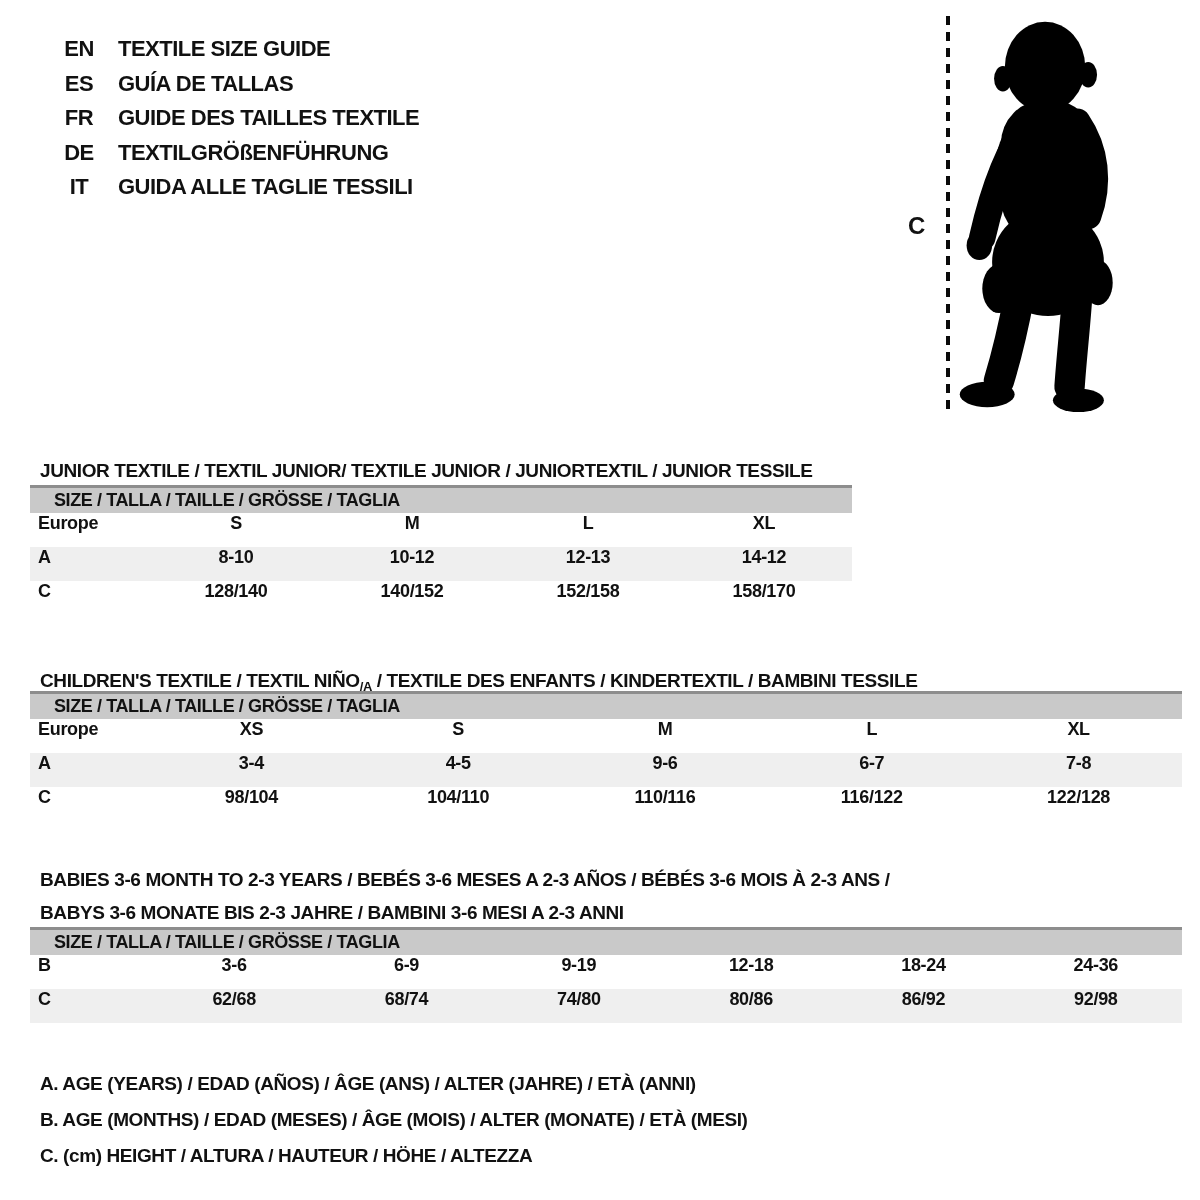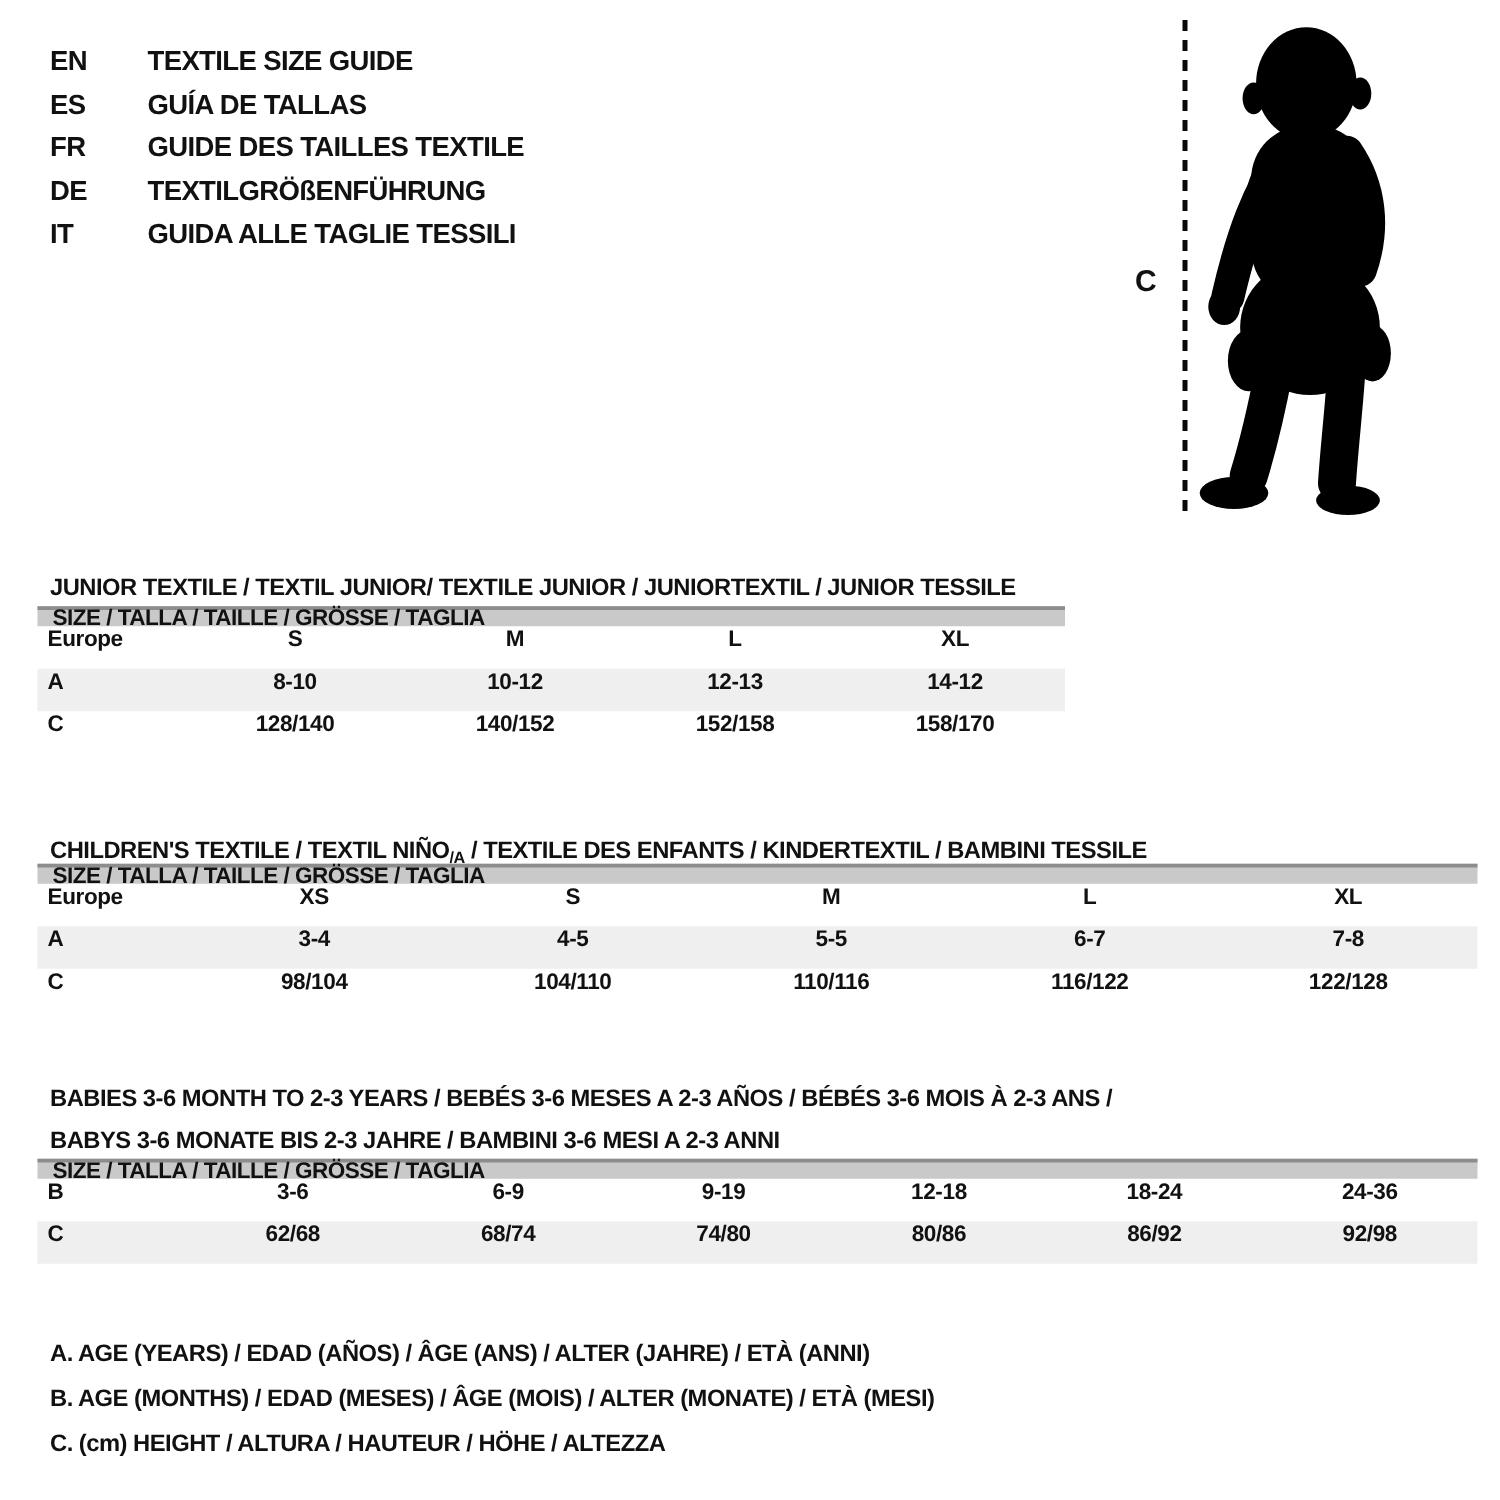--- a/index.html
+++ b/index.html
@@ -1,42 +1,42 @@
 <!DOCTYPE html>
 <html><head>
 <meta charset="utf-8">
 <style>
   html,body{margin:0;padding:0;background:#fff;}
   .canvas{
     position:relative;width:1200px;height:1200px;background:#ffffff;
     font-family:"Liberation Sans",sans-serif;color:#111111;overflow:hidden;
   }
   
-  .lang-block{position:absolute;left:40px;top:32px;}
+  .lang-block{position:absolute;left:40px;top:32px;text-align:center;}
   .lang-row{display:flex;align-items:center;height:34.5px;}
   .lang-code,.lang-title{font-weight:bold;font-size:22px;letter-spacing:-0.5px;white-space:nowrap;}
   .lang-code{width:78px;}
   
   .dashed-line{
     position:absolute;left:946px;top:16px;width:4px;height:398px;
     background:repeating-linear-gradient(to bottom,#0a0a0a 0 9px,transparent 9px 16px);
   }
   .c-label{position:absolute;left:908px;top:212px;font-size:24px;font-weight:bold;}
   .baby-svg{position:absolute;left:943px;top:12px;}
   
   .sec-title{position:absolute;font-size:19px;font-weight:bold;letter-spacing:-0.4px;white-space:nowrap;margin-top:24px;}
   .title-sub{font-size:13px;vertical-align:-4px;}
   
   .tbl{position:absolute;}
   #junior-table{left:30px;top:485px;width:822px;}
   #children-table{left:30px;top:691px;width:1152px;}
   #babies-table{left:30px;top:927px;width:1152px;}
   .tbl-header{
-    height:16px;background:#c9c9c9;border-top:3px solid #8d8d8d;box-sizing:border-box;
-    display:flex;align-items:center;padding-left:12px;
+    height:28px;background:#c9c9c9;border-top:3px solid #8d8d8d;box-sizing:border-box;
+    display:flex;align-items:center;padding-left:24px;
     font-size:18px;font-weight:bold;letter-spacing:-0.4px;white-space:nowrap;
   }
   .tbl-row{display:flex;height:34px;font-size:18px;font-weight:bold;letter-spacing:-0.3px;}
   .tbl-body .tbl-row:nth-child(2){background:#efefef;}
   .cell-label{flex:0 0 118px;padding-left:8px;box-sizing:border-box;}
   .cell-val{flex:1;text-align:center;}
   
   .legend{position:absolute;left:40px;top:1066px;}
   .legend-line{line-height:36px;font-size:19px;font-weight:bold;letter-spacing:-0.4px;white-space:nowrap;}
 </style>
@@ -131,21 +131,21 @@
           <div class="cell-val">XS</div>
           <div class="cell-val">S</div>
           <div class="cell-val">M</div>
           <div class="cell-val">L</div>
           <div class="cell-val">XL</div>
         </div>
         <div class="tbl-row">
           <div class="cell-label">A</div>
           <div class="cell-val">3-4</div>
           <div class="cell-val">4-5</div>
-          <div class="cell-val">5-5</div>
+          <div class="cell-val">9-6</div>
           <div class="cell-val">6-7</div>
           <div class="cell-val">7-8</div>
         </div>
         <div class="tbl-row">
           <div class="cell-label">C</div>
           <div class="cell-val">98/104</div>
           <div class="cell-val">104/110</div>
           <div class="cell-val">110/116</div>
           <div class="cell-val">116/122</div>
           <div class="cell-val">122/128</div>

